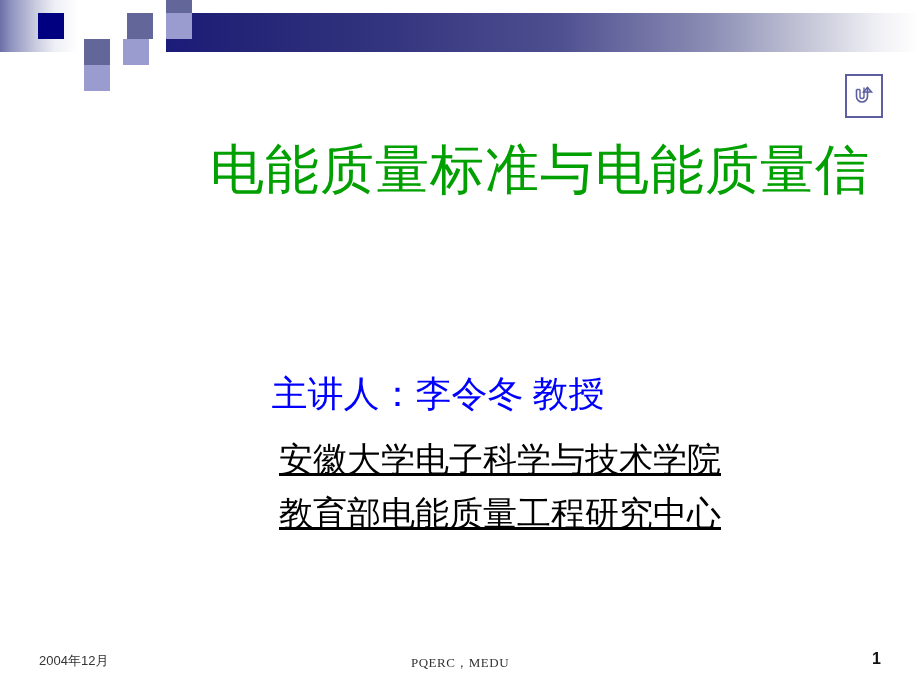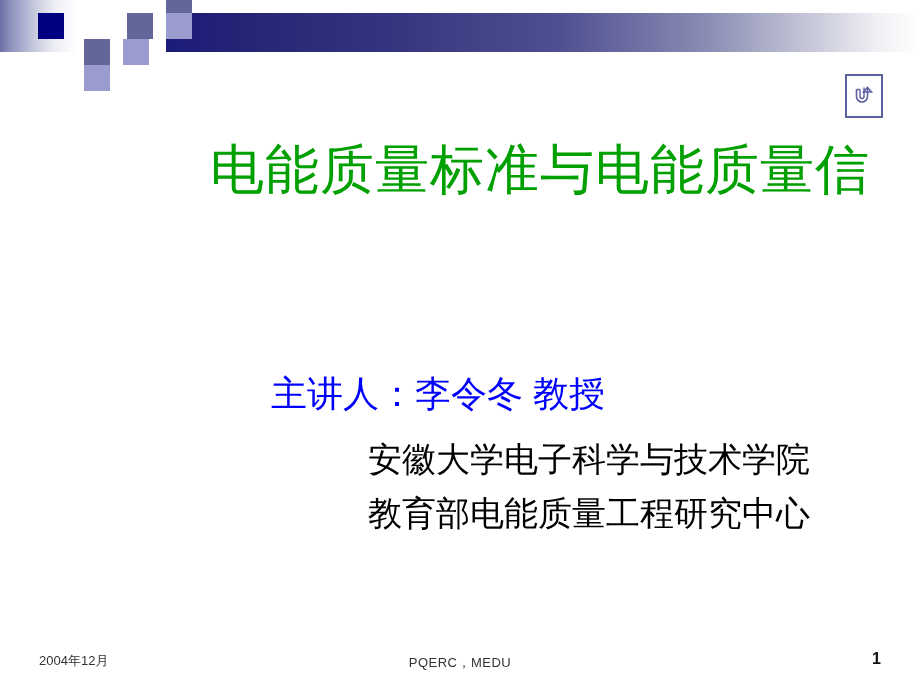--- a/index.html
+++ b/index.html
@@ -92,35 +92,36 @@
   
   .presenter {
     position: absolute;
     left: 0px;
     top: 372px;
     width: 920px;
     text-align: center;
   }
   .presenter-line {
     display: inline-block;
-    font-family: Liberation Sans, sans-serif;
+    font-family: Liberation Serif, serif;
     font-size: 36px;
     line-height: 44px;
     color: #0000FF;
     white-space: nowrap;
     margin-left: -44px;
   }
 
   
   .affil {
     position: absolute;
     left: 190px;
     top: 432px;
     width: 620px;
-    text-align: right;
+    text-align: center;
+    text-decoration: underline;
   }
   .affil-line {
     font-family: "DejaVu Serif", "Liberation Serif", serif;
     font-size: 34px;
     line-height: 54px;
     color: #000000;
     white-space: nowrap;
   }
 
   
@@ -134,20 +135,21 @@
   }
   .footer-center {
     position: absolute;
     left: 0px;
     top: 654px;
     width: 920px;
     text-align: center;
     font-size: 13px;
     color: #333333;
     letter-spacing: 0.5px;
+    font-family: Liberation Serif, serif;
   }
   .footer-page {
     position: absolute;
     left: 872px;
     top: 650px;
     font-size: 16px;
     font-weight: bold;
     color: #111111;
   }
 </style>

